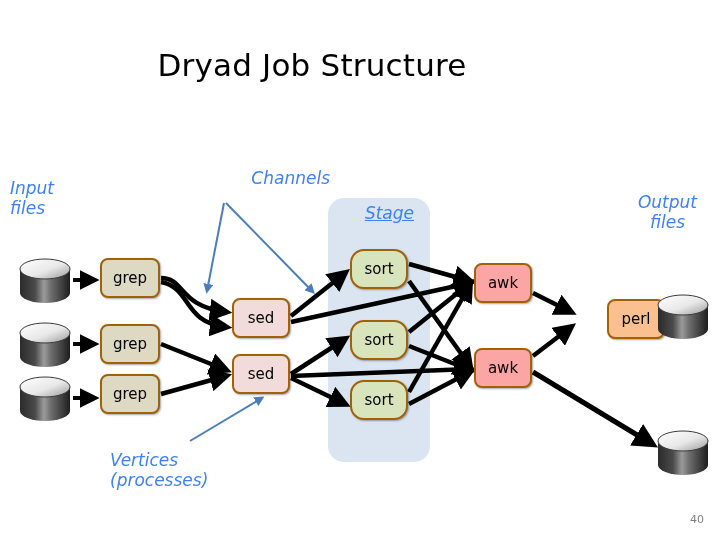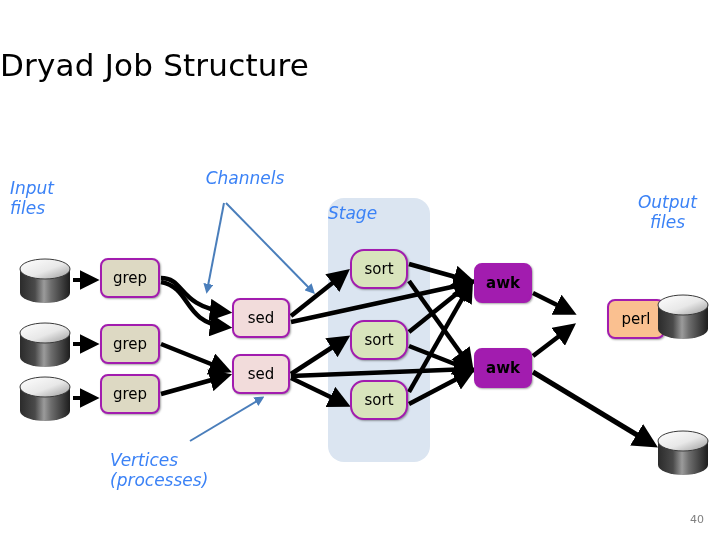--- a/index.html
+++ b/index.html
@@ -13,68 +13,69 @@
     height: 540px;
     background: #ffffff;
     overflow: hidden;
     font-family: "DejaVu Sans", sans-serif;
   }
   #title {
     position: absolute;
     left: 0;
     top: 47px;
     width: 624px;
+    text-align: center;
     font-size: 31px;
     font-weight: 400;
     color: #000000;
     letter-spacing: 0.2px;
     font-family: "DejaVu Sans", sans-serif;
   }
   .annot {
     position: absolute;
     font-style: italic;
     font-size: 17px;
     color: #3b82f6;
     line-height: 1.18;
     font-family: "DejaVu Sans", sans-serif;
     white-space: pre-line;
   }
   #lbl-input   { left: 10px;  top: 178px; width: 110px; text-align: left; }
-  #lbl-channels{ left: 160px; top: 168px; width: 170px; text-align: center; }
-  #lbl-stage   { left: 328px; top: 203px; width: 86px; text-align: left; }
+  #lbl-channels{ left: 160px; top: 168px; width: 170px; text-align: right; }
+  #lbl-stage   { left: 328px; top: 203px; width: 86px; text-align: right; text-decoration: underline; }
   #lbl-output  { left: 615px; top: 192px; width: 105px; text-align: center; }
   #lbl-vertices{ left: 110px; top: 450px; width: 180px; text-align: left; }
 
   #stage-panel {
     position: absolute;
     left: 328px;
     top: 198px;
     width: 102px;
     height: 264px;
     background: #dbe5f1;
     border-radius: 16px;
   }
 
   .node {
     position: absolute;
-    border: 2px solid #a21caf;
+    border: 2px solid #a16207;
     border-radius: 8px;
     box-sizing: border-box;
     font-size: 15px;
     color: #000000;
     display: flex;
     align-items: center;
     justify-content: center;
     font-family: "DejaVu Sans", sans-serif;
     box-shadow: 1px 1px 2px rgba(0,0,0,0.35);
   }
   .node.grep { background: #ddd9c3; }
   .node.sed  { background: #f2dcdb; justify-content: center; }
   .node.sort { background: #d8e4bc; border-radius: 14px; }
-  .node.awk  { background: #a21caf; font-weight: bold; }
+  .node.awk  { background: #fca5a5; }
   .node.perl { background: #fac090; }
 
   .cyl {
     position: absolute;
   }
   #pagenum {
     position: absolute;
     right: 16px;
     bottom: 14px;
     font-size: 11px;

